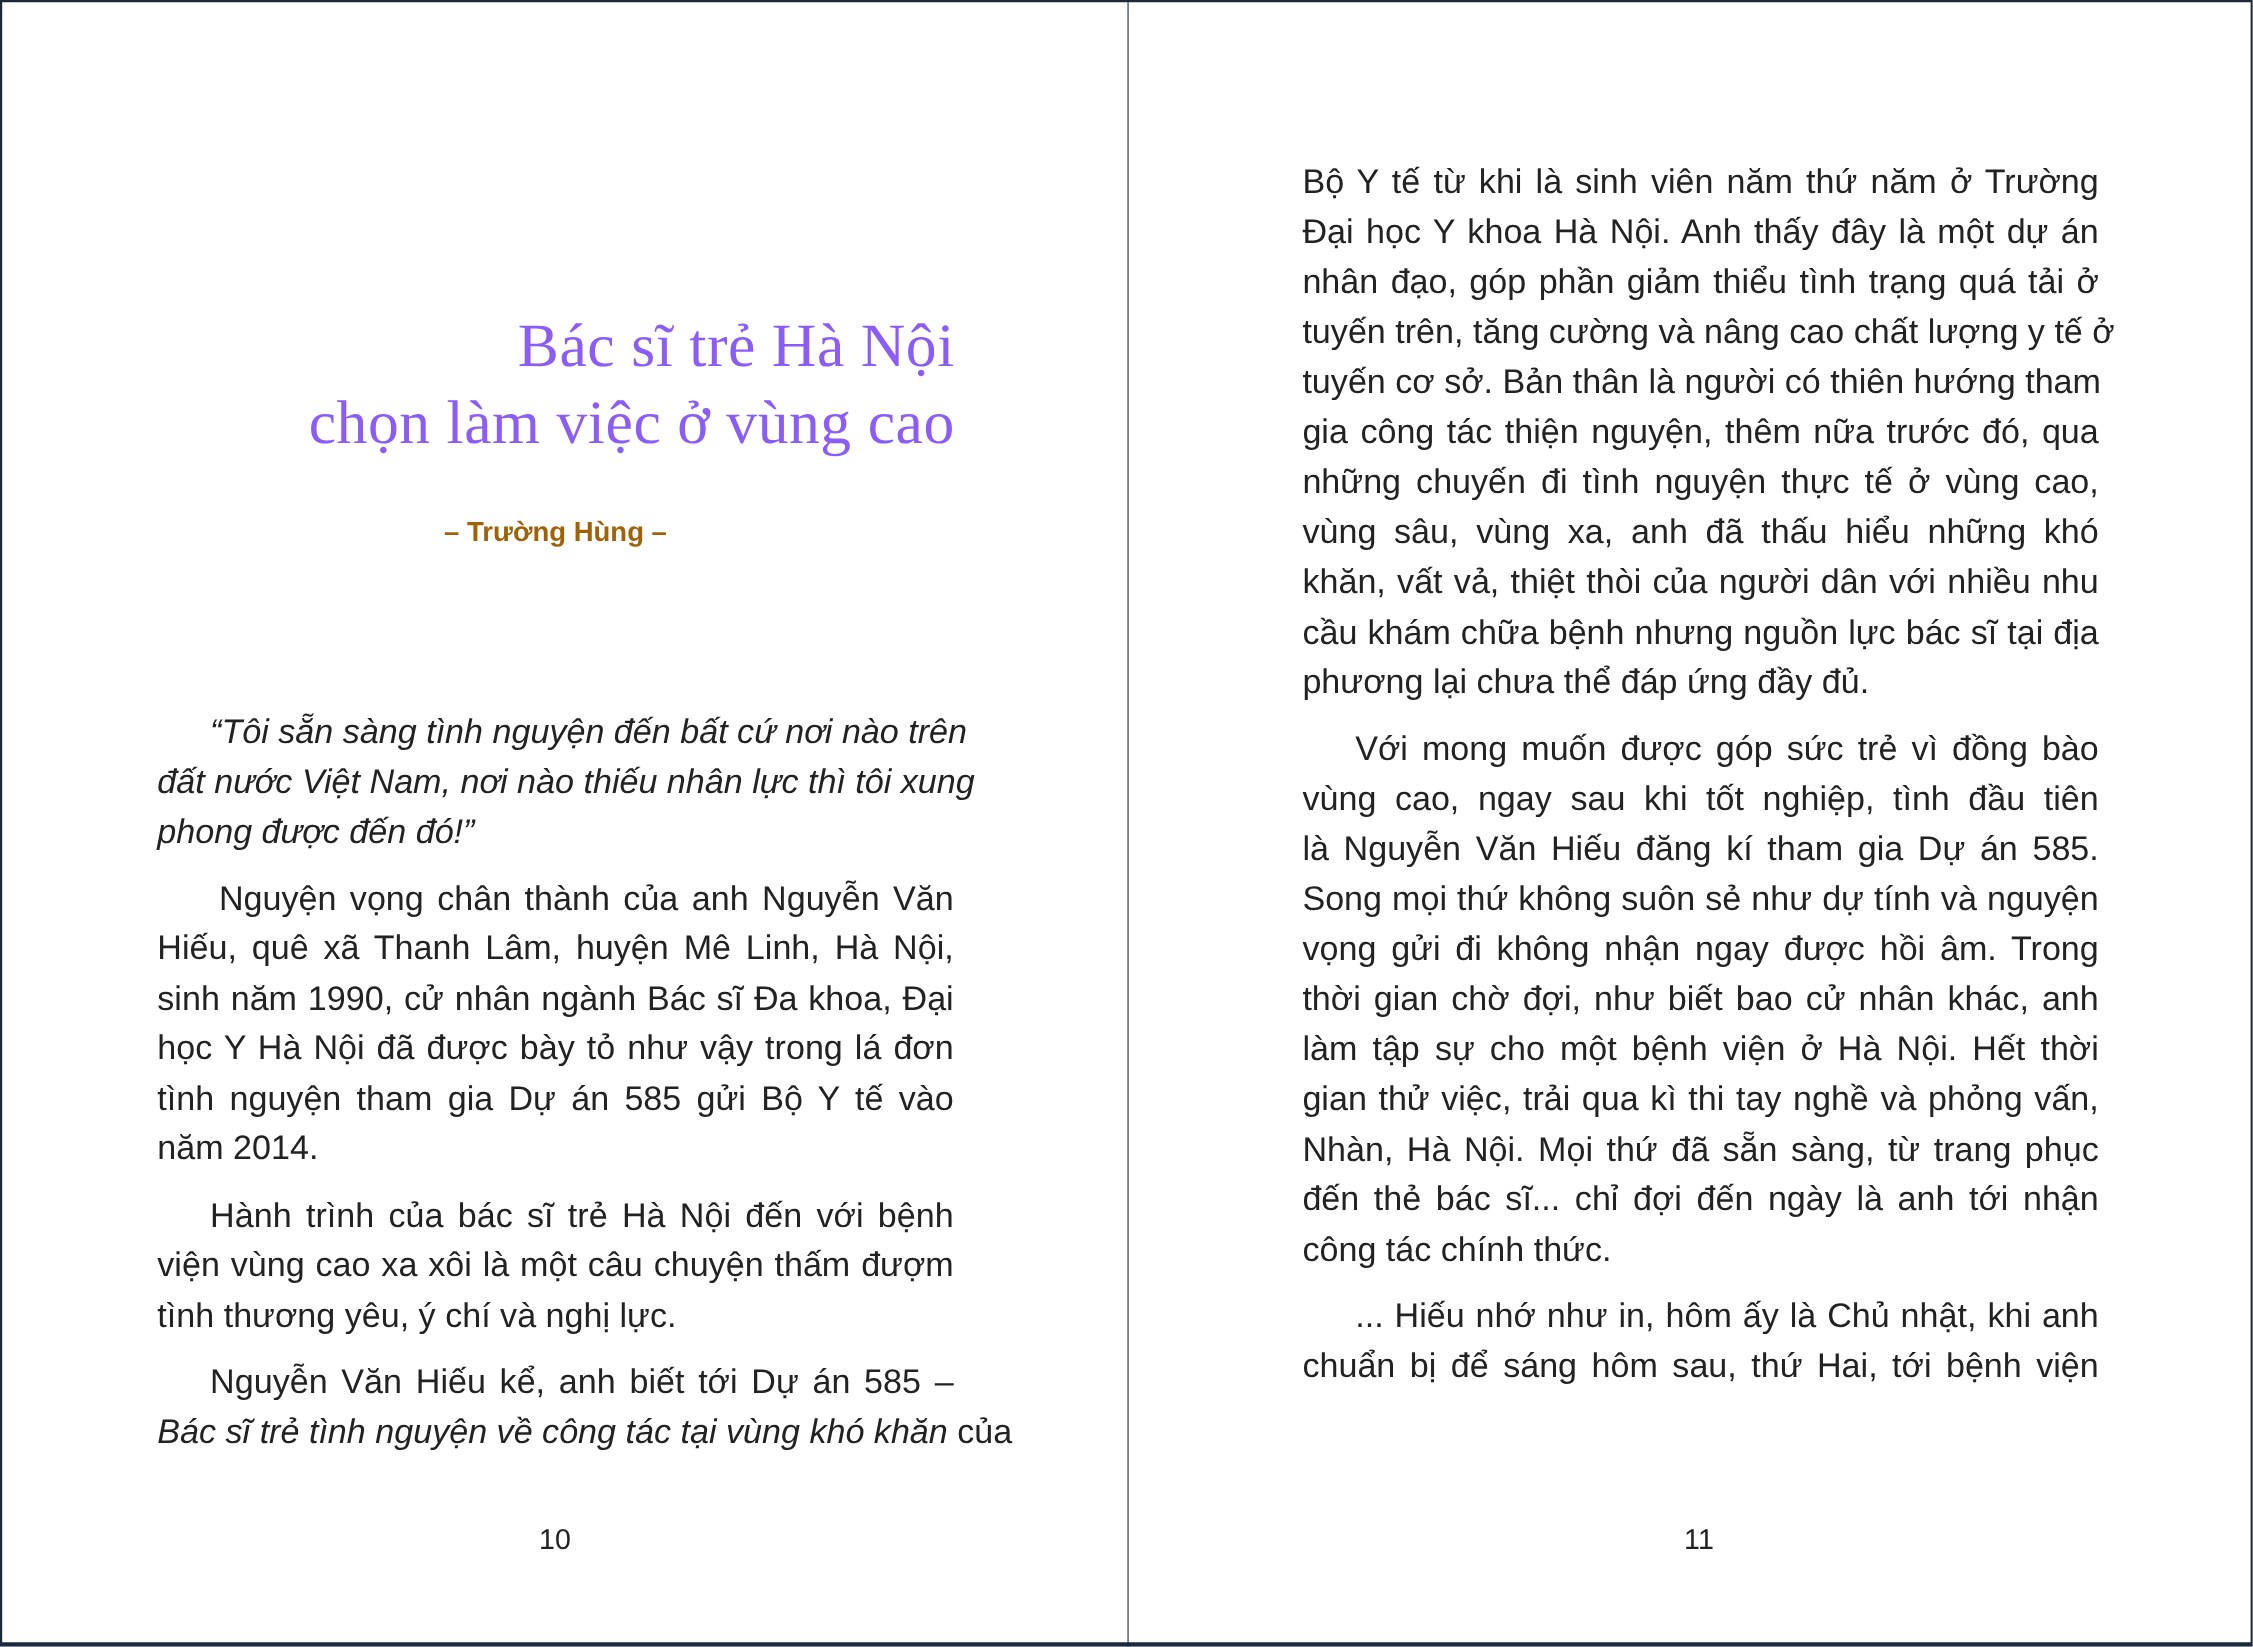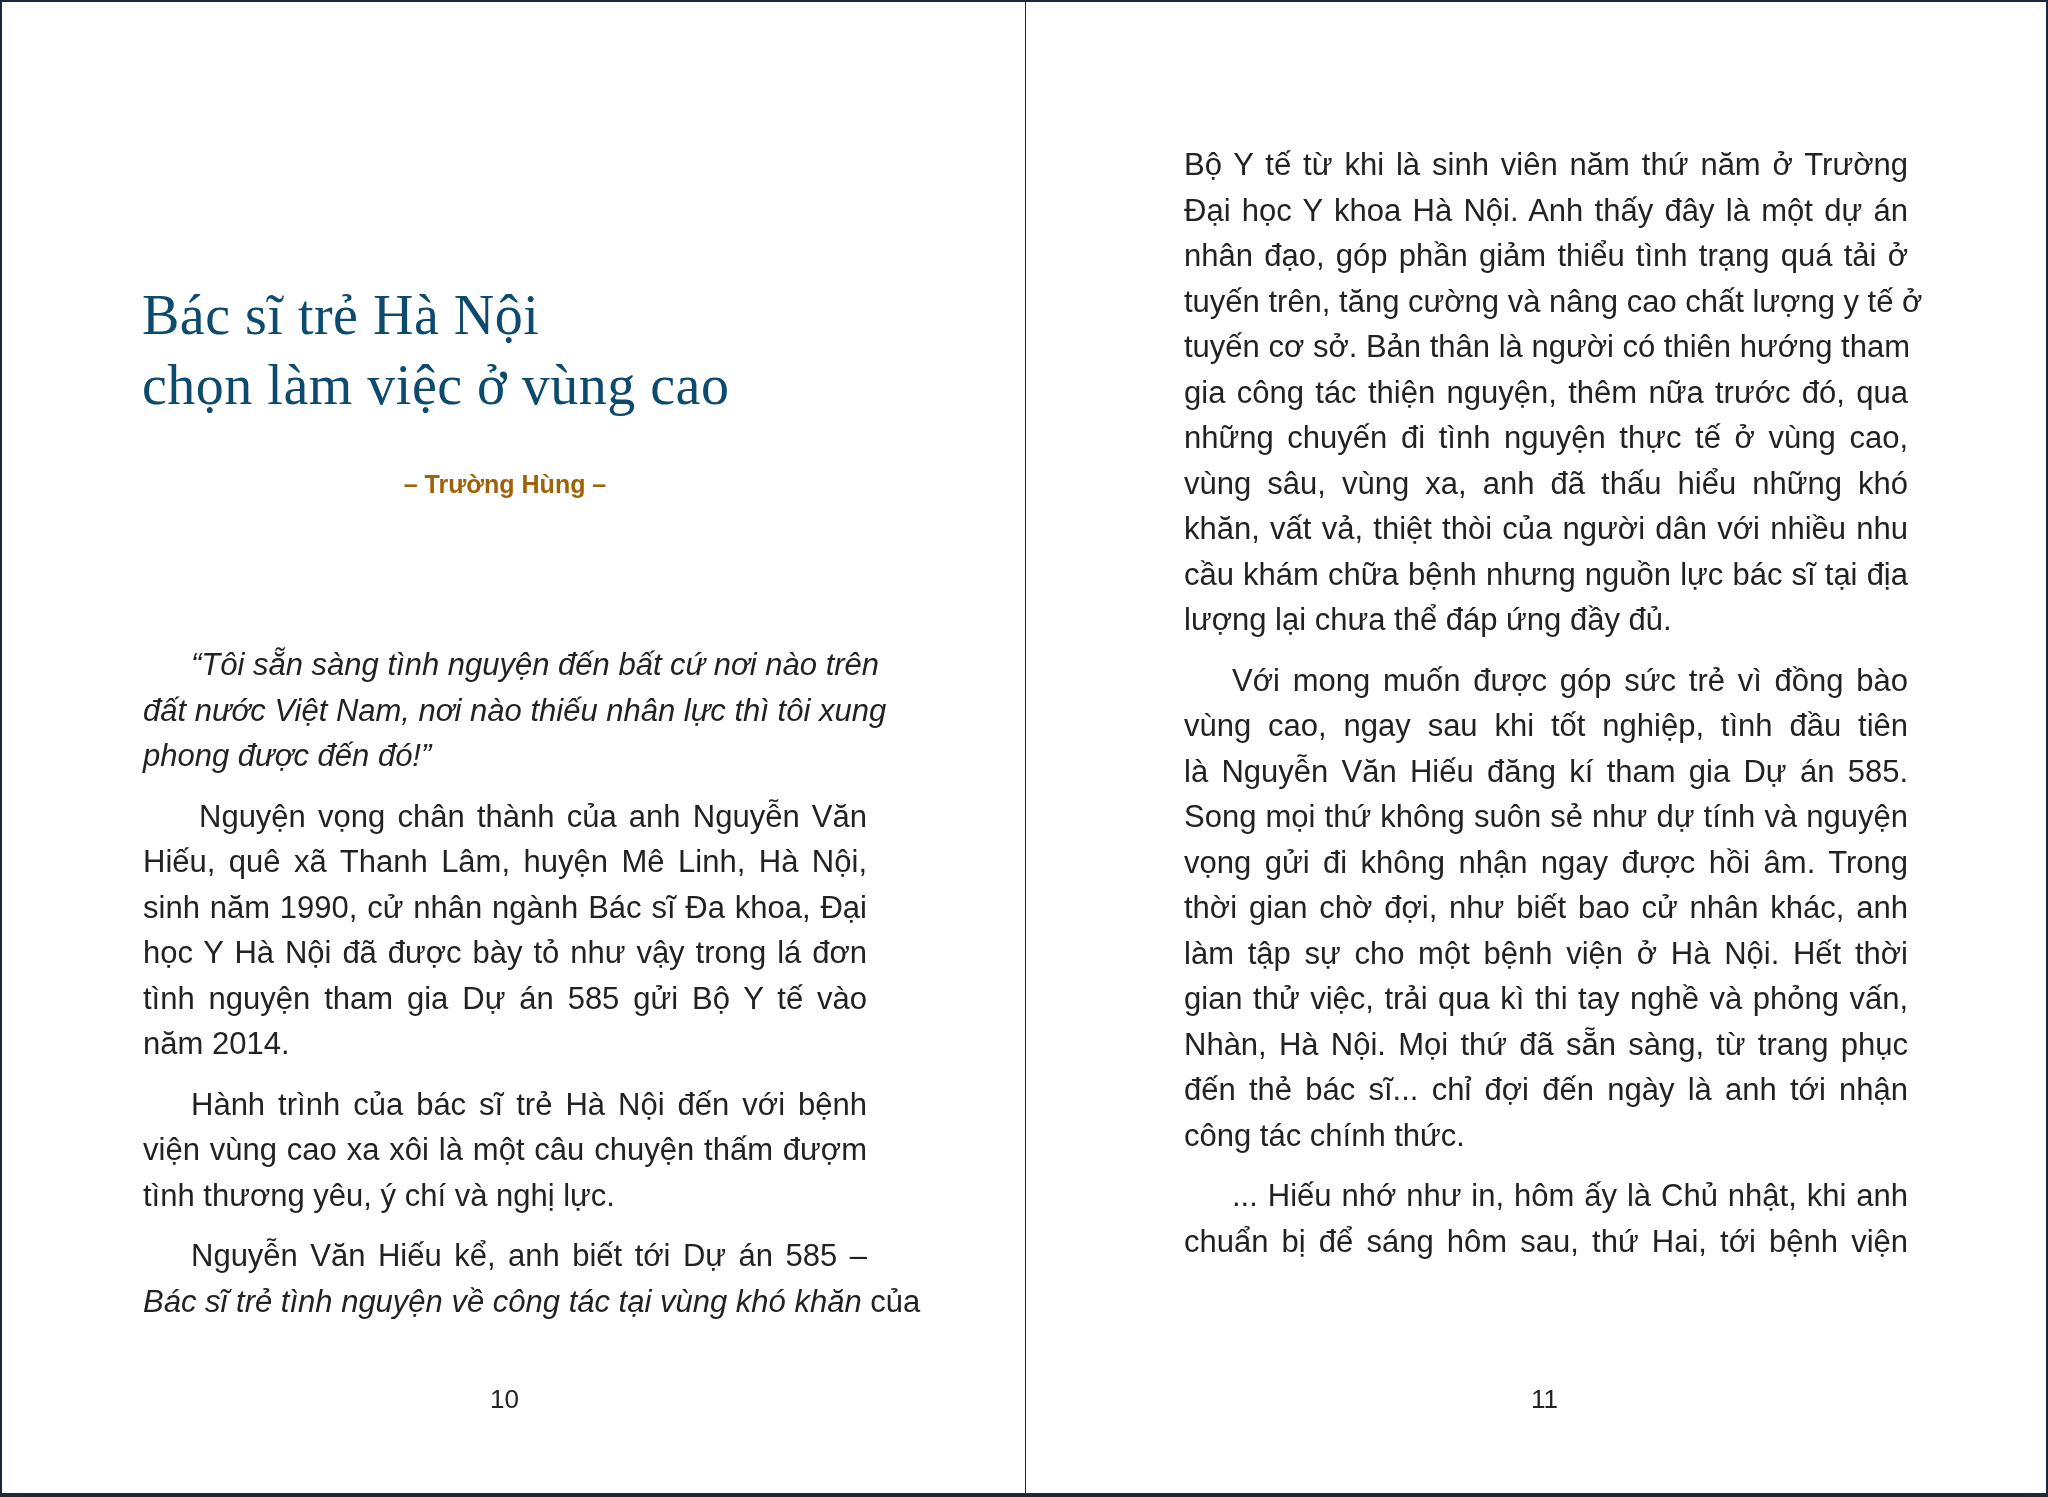--- a/index.html
+++ b/index.html
@@ -22,25 +22,25 @@
       background: #1b2a3a;
     }
     .page {
       position: absolute; top: 0; height: 1497px;
     }
     .page-left { left: 0; width: 1023px; }
     .page-right { left: 1024px; width: 1024px; }
 
     .title {
       position: absolute; left: 140px; width: 726px; top: 278px;
-      text-align: left;
+      text-align: right;
       font-family: "Liberation Serif", "DejaVu Serif", serif;
       font-size: 56px;
       line-height: 70px;
-      color: #0c4a6e;
+      color: #8b5cf6;
       font-weight: normal;
       letter-spacing: 0.5px;
     }
     .author {
       position: absolute; left: 140px; width: 726px; top: 468px;
       text-align: center;
       font-family: "Liberation Sans", "DejaVu Sans", sans-serif;
       font-weight: bold;
       font-size: 25px;
       color: #a16207;
@@ -120,21 +120,21 @@
         <span class="line">Bộ Y tế từ khi là sinh viên năm thứ năm ở Trường</span>
         <span class="line">Đại học Y khoa Hà Nội. Anh thấy đây là một dự án</span>
         <span class="line">nhân đạo, góp phần giảm thiểu tình trạng quá tải ở</span>
         <span class="line">tuyến trên, tăng cường và nâng cao chất lượng y tế ở</span>
         <span class="line">tuyến cơ sở. Bản thân là người có thiên hướng tham</span>
         <span class="line">gia công tác thiện nguyện, thêm nữa trước đó, qua</span>
         <span class="line">những chuyến đi tình nguyện thực tế ở vùng cao,</span>
         <span class="line">vùng sâu, vùng xa, anh đã thấu hiểu những khó</span>
         <span class="line">khăn, vất vả, thiệt thòi của người dân với nhiều nhu</span>
         <span class="line">cầu khám chữa bệnh nhưng nguồn lực bác sĩ tại địa</span>
-        <span class="line last">lượng lại chưa thể đáp ứng đầy đủ.</span>
+        <span class="line last">phương lại chưa thể đáp ứng đầy đủ.</span>
       </div>
       <div class="para">
         <span class="line indent">Với mong muốn được góp sức trẻ vì đồng bào</span>
         <span class="line">vùng cao, ngay sau khi tốt nghiệp, tình đầu tiên</span>
         <span class="line">là Nguyễn Văn Hiếu đăng kí tham gia Dự án 585.</span>
         <span class="line">Song mọi thứ không suôn sẻ như dự tính và nguyện</span>
         <span class="line">vọng gửi đi không nhận ngay được hồi âm. Trong</span>
         <span class="line">thời gian chờ đợi, như biết bao cử nhân khác, anh</span>
         <span class="line">làm tập sự cho một bệnh viện ở Hà Nội. Hết thời</span>
         <span class="line">gian thử việc, trải qua kì thi tay nghề và phỏng vấn,</span>

